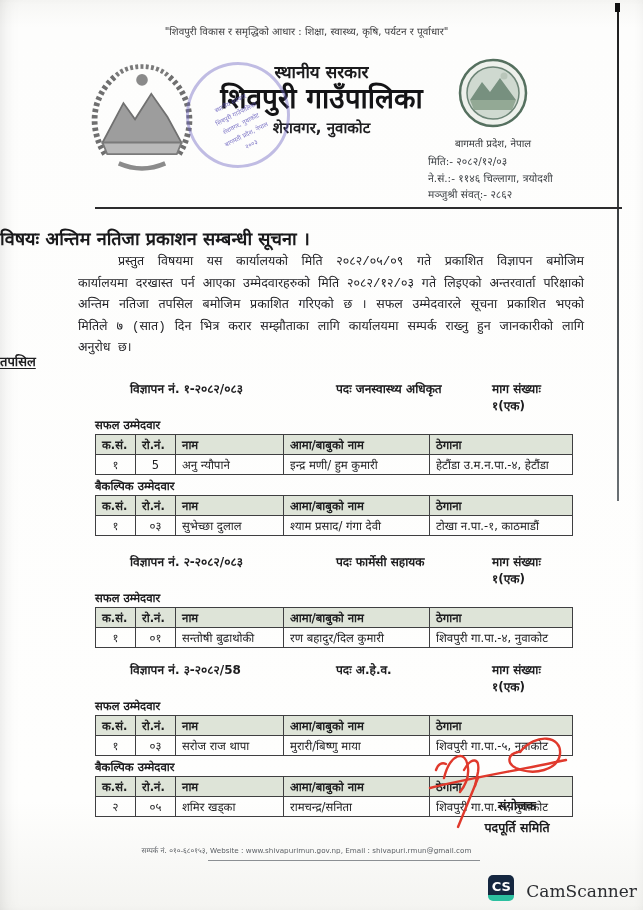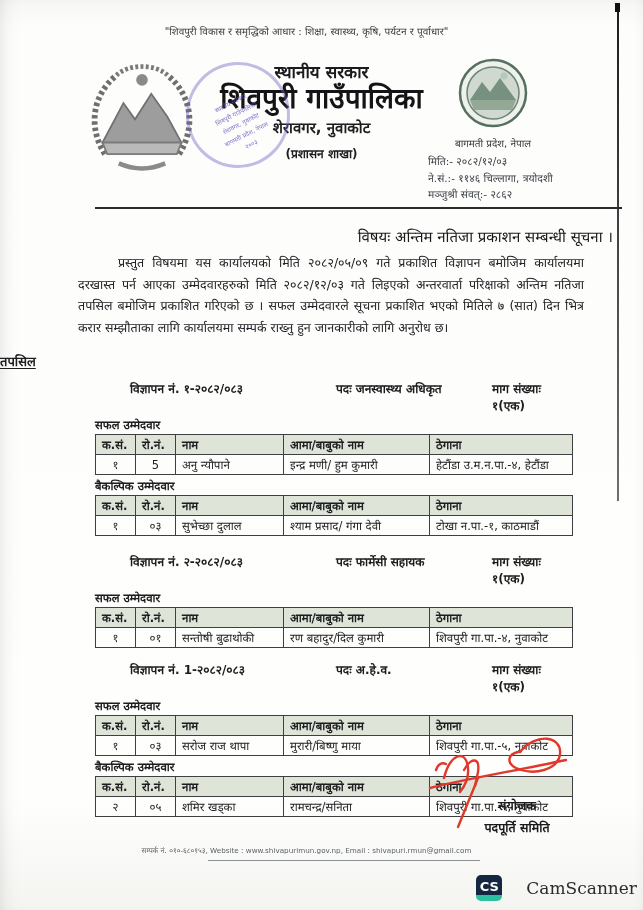--- a/index.html
+++ b/index.html
@@ -24,43 +24,43 @@
   .branch { font-size:12px; font-weight:700; margin-top:8px; }
   .stamp { position:absolute; left:186px; top:62px; width:104px; height:106px;
     border:3px solid rgba(108,98,192,.42); border-radius:50%; pointer-events:none; }
   .stamp-text { position:absolute; left:-6px; top:30px; width:116px; transform:rotate(-27deg); text-align:center; color:rgba(95,85,186,.8); }
   .stamp-text div { font-size:10px; transform:scale(.62); transform-origin:center; line-height:1.15; white-space:nowrap; }
   .rlogo { position:absolute; left:458px; top:58px; width:70px; height:70px; }
   .rlogo-caption { position:absolute; left:420px; top:136px; width:146px; text-align:center; font-size:10px; color:#34373a; }
   .dates { position:absolute; left:428px; top:153px; font-size:10.5px; color:#3d4145; line-height:1.58; }
   .head-rule { position:absolute; left:95px; top:207px; width:527px; height:2px; background:#2c2c2e; }
   
-  .subject { position:absolute; left:0; right:30px; top:226px; text-align:right; font-weight:400; font-size:15px; color:#19191b; }
-  .body-par { position:absolute; left:78px; top:252px; width:506px; font-size:12.5px; line-height:1.72; text-align:justify; text-indent:40px; color:#222226; }
+  .subject { position:absolute; left:0; right:30px; top:226px; text-align:left; font-weight:700; font-size:18px; color:#19191b; }
+  .body-par { position:absolute; left:78px; top:252px; width:506px; font-size:12.5px; line-height:1.72; text-align:justify; text-indent:40px; color:#222226;font-family:Liberation Mono, monospace; }
   .tapasil { position:absolute; left:0; right:30px; top:352px; text-align:left; font-weight:700; font-size:13px; text-decoration:underline; text-underline-offset:2px; }
   
   .sections { position:absolute; left:95px; top:380px; width:478px; }
   .advert-line { display:flex; font-weight:700; font-size:12px; color:#1c1c1e; margin-bottom:3px; }
   .advert-line .a1 { width:206px;margin-left:35px; }
   .advert-line .a2 { width:156px; }
   .advert-line .a3 { flex:1; }
   .group-label { font-weight:700; font-size:11.5px; margin:3px 0 2px; }
   table.results { border-collapse:collapse; width:478px; font-size:11.5px; table-layout:fixed; }
   table.results th, table.results td { border:1px solid #3f3f41; padding:2px 6px; overflow:hidden; white-space:nowrap; }
   table.results th { background:#dee4d8; text-align:left; font-weight:700; }
   table.results td.c { text-align:center; }
   .sec-gap { height:17px; }
   .sec-gap-sm { height:13px; }
   
   .sig { position:absolute; left:424px; top:726px; width:150px; height:105px; pointer-events:none; }
   .sign-block { position:absolute; left:452px; top:795px; width:130px; text-align:center; font-weight:700; font-size:12.5px; line-height:1.75; color:#1b1b1d; }
   
   .footer-contact { position:absolute; left:0; right:30px; top:845px; text-align:center; font-size:10px; color:#5d6166; transform:scale(.72); transform-origin:center top; }
   .footer-rule { position:absolute; left:208px; top:860px; width:272px; height:1px; background:#8b8f93; }
-  .camscanner { position:absolute; right:6px; top:875px; display:flex; align-items:center; gap:24px; }
+  .camscanner { position:absolute; right:6px; top:875px; display:flex; align-items:flex-end; gap:12px; }
   .cs-badge { width:26px; height:26px; border-radius:5px; background:linear-gradient(#152740 76%, #2cc0a0 76%); color:#fff; font-weight:700; font-size:13px; display:flex; align-items:center; justify-content:center; padding-bottom:4px; }
   .cs-label { font-family:"DejaVu Serif", serif; font-size:17px; color:#2a2c30; }
 </style>
 </head>
 <body>
 
 <div class="page">
 
   <div class="scan-edge"></div>
   <div class="scan-edge-cap"></div>
@@ -78,21 +78,20 @@
       <path d="M16,74 L34,40 L44,54 L58,32 L72,52 L84,74 Z" fill="#9d9d9d" stroke="#707070" stroke-width="1.5"></path>
       <path d="M16,74 L84,74 L80,84 L20,84 Z" fill="#b9b9b9" stroke="#7a7a7a" stroke-width="1.5"></path>
       <path d="M30,92 C44,98 56,98 70,92" fill="none" stroke="#8b8b8b" stroke-width="4"></path>
     </svg>
   </div>
 
   <div class="center-head">
     <div class="gov">स्थानीय सरकार</div>
     <div class="muni">शिवपुरी गाउँपालिका</div>
     <div class="addr">शेरावगर, नुवाकोट</div>
-    <div class="branch">(प्रशासन शाखा)</div>
   </div>
 
   <div class="stamp">
     <div class="stamp-text">
       <div>स्थानीय सरकार</div>
       <div>शिवपुरी गाउँपालिका</div>
       <div>शेरावगर, नुवाकोट</div>
       <div>बागमती प्रदेश, नेपाल</div>
       <div>२००३</div>
     </div>
@@ -213,21 +212,21 @@
         <td>सन्तोषी बुढाथोकी</td>
         <td>रण बहादुर/दिल कुमारी</td>
         <td>शिवपुरी गा.पा.-४, नुवाकोट</td>
       </tr>
     </tbody>
       </table>
 
     <div class="sec-gap-sm"></div>
 
     <div class="advert-line">
-      <span class="a1">विज्ञापन नं. 1-२०८२/०८३</span>
+      <span class="a1">विज्ञापन नं. ३-२०८२/58</span>
       <span class="a2">पदः अ.हे.व.</span>
       <span class="a3">माग संख्याः १(एक)</span>
     </div>
     <div class="group-label">सफल उम्मेदवार</div>
     <table class="results">
       <colgroup>
           <col style="width:40px">
           <col style="width:40px">
           <col style="width:108px">
           <col style="width:146px">

